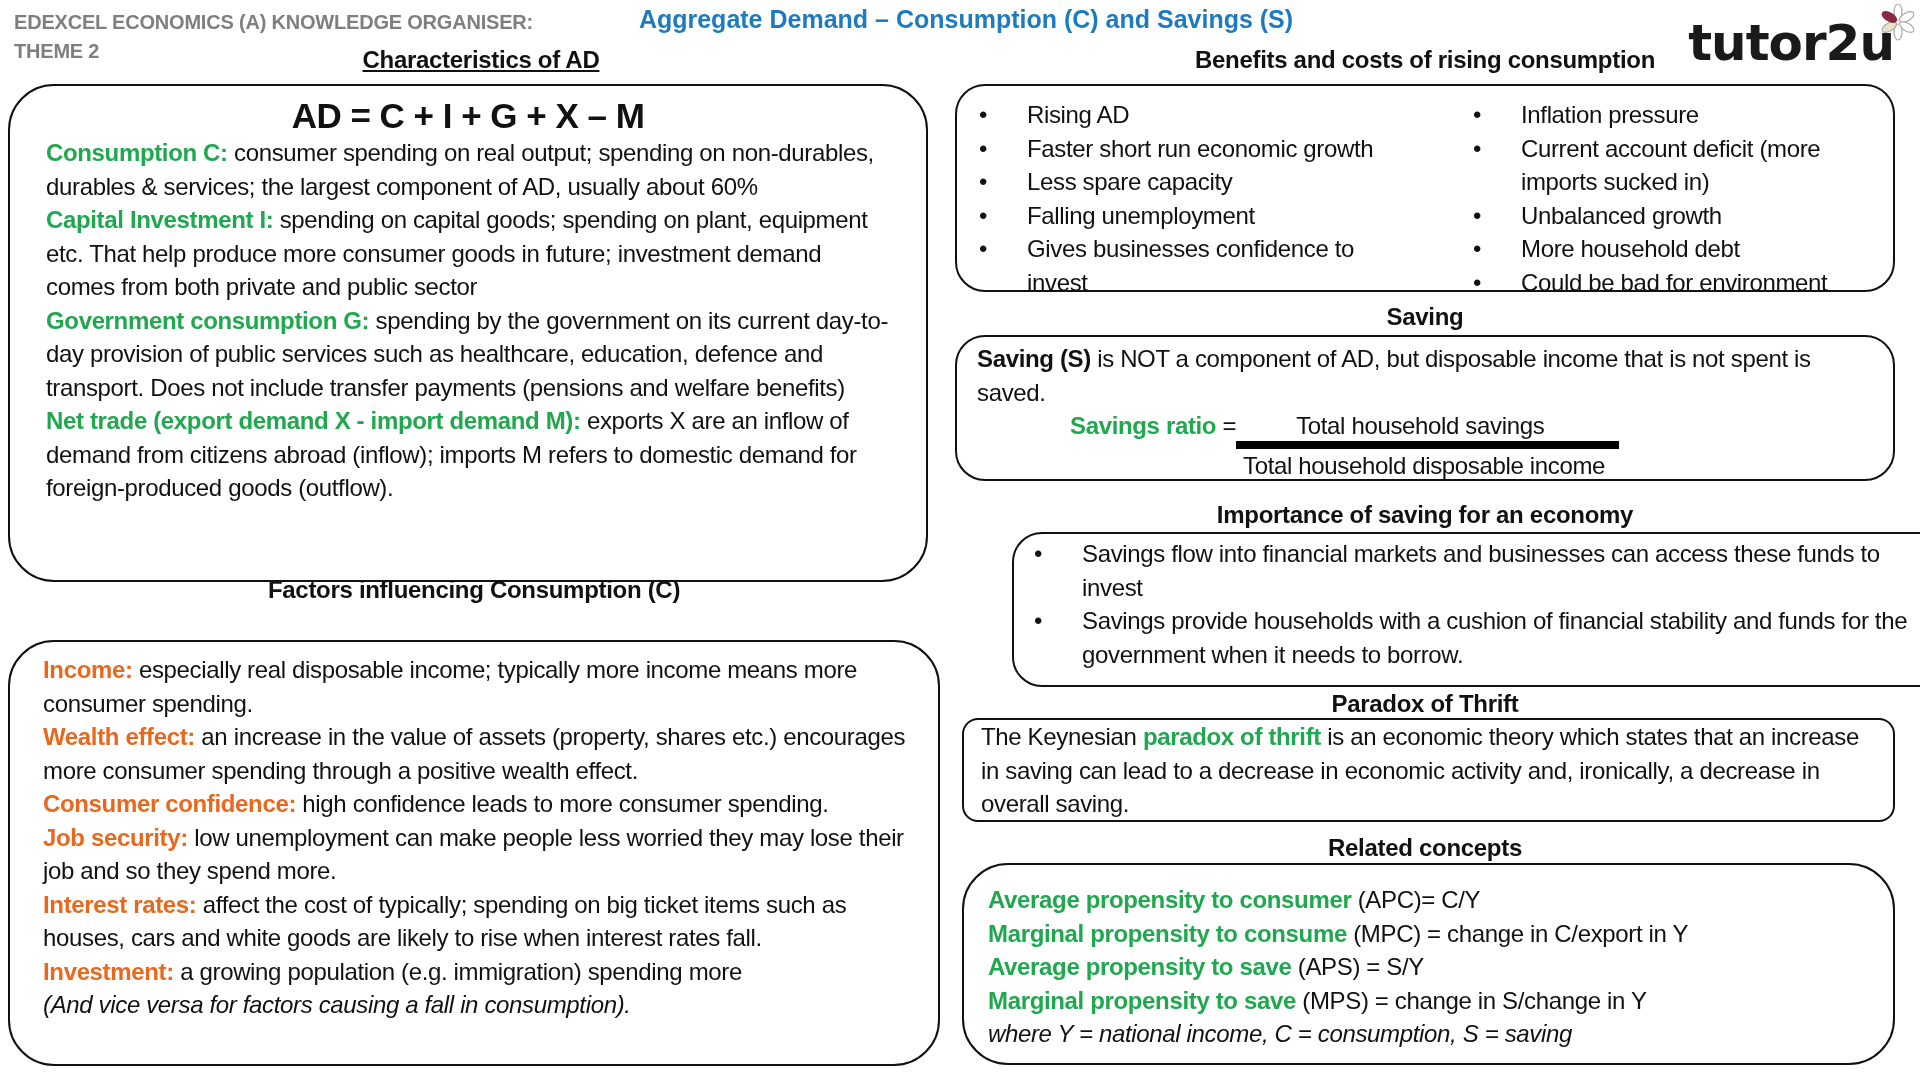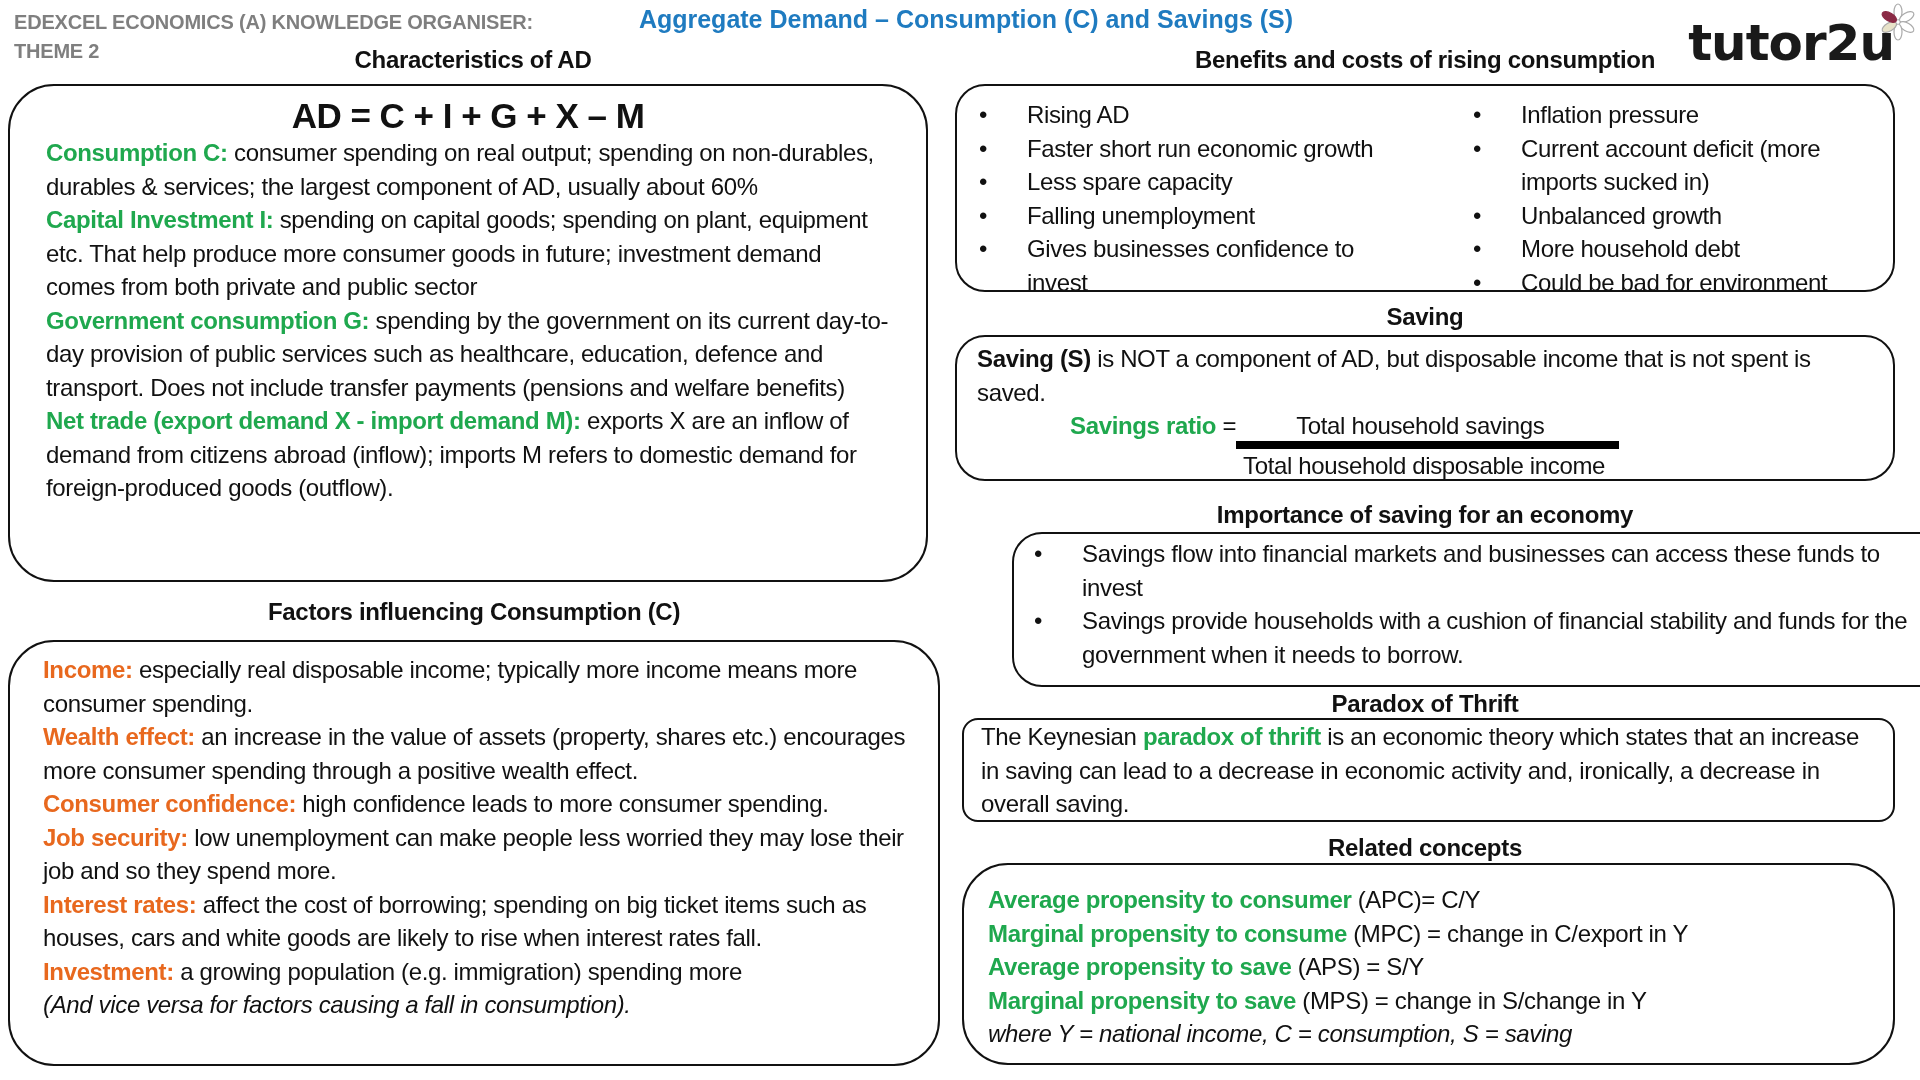--- a/index.html
+++ b/index.html
@@ -38,39 +38,39 @@
   <g transform="translate(22,20)" fill="#fff" stroke="#aaa" stroke-width="1.2">
     <ellipse cx="0" cy="-10" rx="4" ry="8"></ellipse>
     <ellipse cx="0" cy="-10" rx="4" ry="8" transform="rotate(60)"></ellipse>
     <ellipse cx="0" cy="-10" rx="4" ry="8" transform="rotate(120)"></ellipse>
     <ellipse cx="0" cy="-10" rx="4" ry="8" transform="rotate(180)"></ellipse>
     <ellipse cx="0" cy="-10" rx="4" ry="8" transform="rotate(240)" fill="#e8e2c8"></ellipse>
     <ellipse cx="0" cy="-10" rx="4" ry="8" transform="rotate(300)" fill="#8a2a45" stroke="#8a2a45"></ellipse>
   </g>
 </svg>
 
-<div class="abs sec-head" style="left:8px;width:930px;top:46px;">Characteristics of AD</div>
+<div class="abs sec-head" style="left:16px;width:930px;top:46px;text-decoration:underline;">Characteristics of AD</div>
 <div class="abs box" style="left:8px;top:84px;width:920px;height:498px;">
   <div class="eq" style="margin-top:10px;">AD = C + I + G + X – M</div>
   <div class="txt" style="padding:0 30px 0 36px;">
     <div><span class="green">Consumption C:</span><span> consumer spending on real output; spending on non-durables, durables &amp; services; the largest component of AD, usually about 60%</span></div>
     <div><span class="green">Capital Investment I:</span><span> spending on capital goods; spending on plant, equipment etc. That help produce more consumer goods in future; investment demand comes from both private and public sector</span></div>
     <div><span class="green">Government consumption G:</span><span> spending by the government on its current day-to-day provision of public services such as healthcare, education, defence and transport. Does not include transfer payments (pensions and welfare benefits)</span></div>
     <div><span class="green">Net trade (export demand X - import demand M):</span><span> exports X are an inflow of demand from citizens abroad (inflow); imports M refers to domestic demand for foreign-produced goods (outflow).</span></div>
   </div>
 </div>
 
-<div class="abs sec-head" style="left:8px;width:932px;top:598px;">Factors influencing Consumption (C)</div>
+<div class="abs sec-head" style="left:8px;width:932px;top:576px;">Factors influencing Consumption (C)</div>
 <div class="abs box" style="left:8px;top:640px;width:932px;height:426px;">
   <div class="txt" style="padding:11px 30px 0 33px;">
     <div><span class="orange">Income:</span><span> especially real disposable income; typically more income means more consumer spending.</span></div>
     <div><span class="orange">Wealth effect:</span><span> an increase in the value of assets (property, shares etc.) encourages more consumer spending through a positive wealth effect.</span></div>
     <div><span class="orange">Consumer confidence:</span><span> high confidence leads to more consumer spending.</span></div>
     <div><span class="orange">Job security:</span><span> low unemployment can make people less worried they may lose their job and so they spend more.</span></div>
-    <div><span class="orange">Interest rates:</span><span> affect the cost of borrowing; spending on big ticket items such as houses, cars and white goods are likely to rise when interest rates fall.</span></div>
+    <div><span class="orange">Interest rates:</span><span> affect the cost of typically; spending on big ticket items such as houses, cars and white goods are likely to rise when interest rates fall.</span></div>
     <div><span class="orange">Investment:</span><span> a growing population (e.g. immigration) spending more</span></div>
     <div class="ital">(And vice versa for factors causing a fall in consumption).</div>
   </div>
 </div>
 
 <div class="abs sec-head" style="left:955px;width:940px;top:46px;">Benefits and costs of rising consumption</div>
 <div class="abs box sm" style="left:955px;top:84px;width:940px;height:208px;">
   <div class="txt" style="display:flex;padding:0 20px 0 0;line-height:33.5px;">
     <ul class="bul" style="width:497px;">
       <li>Rising AD</li>

